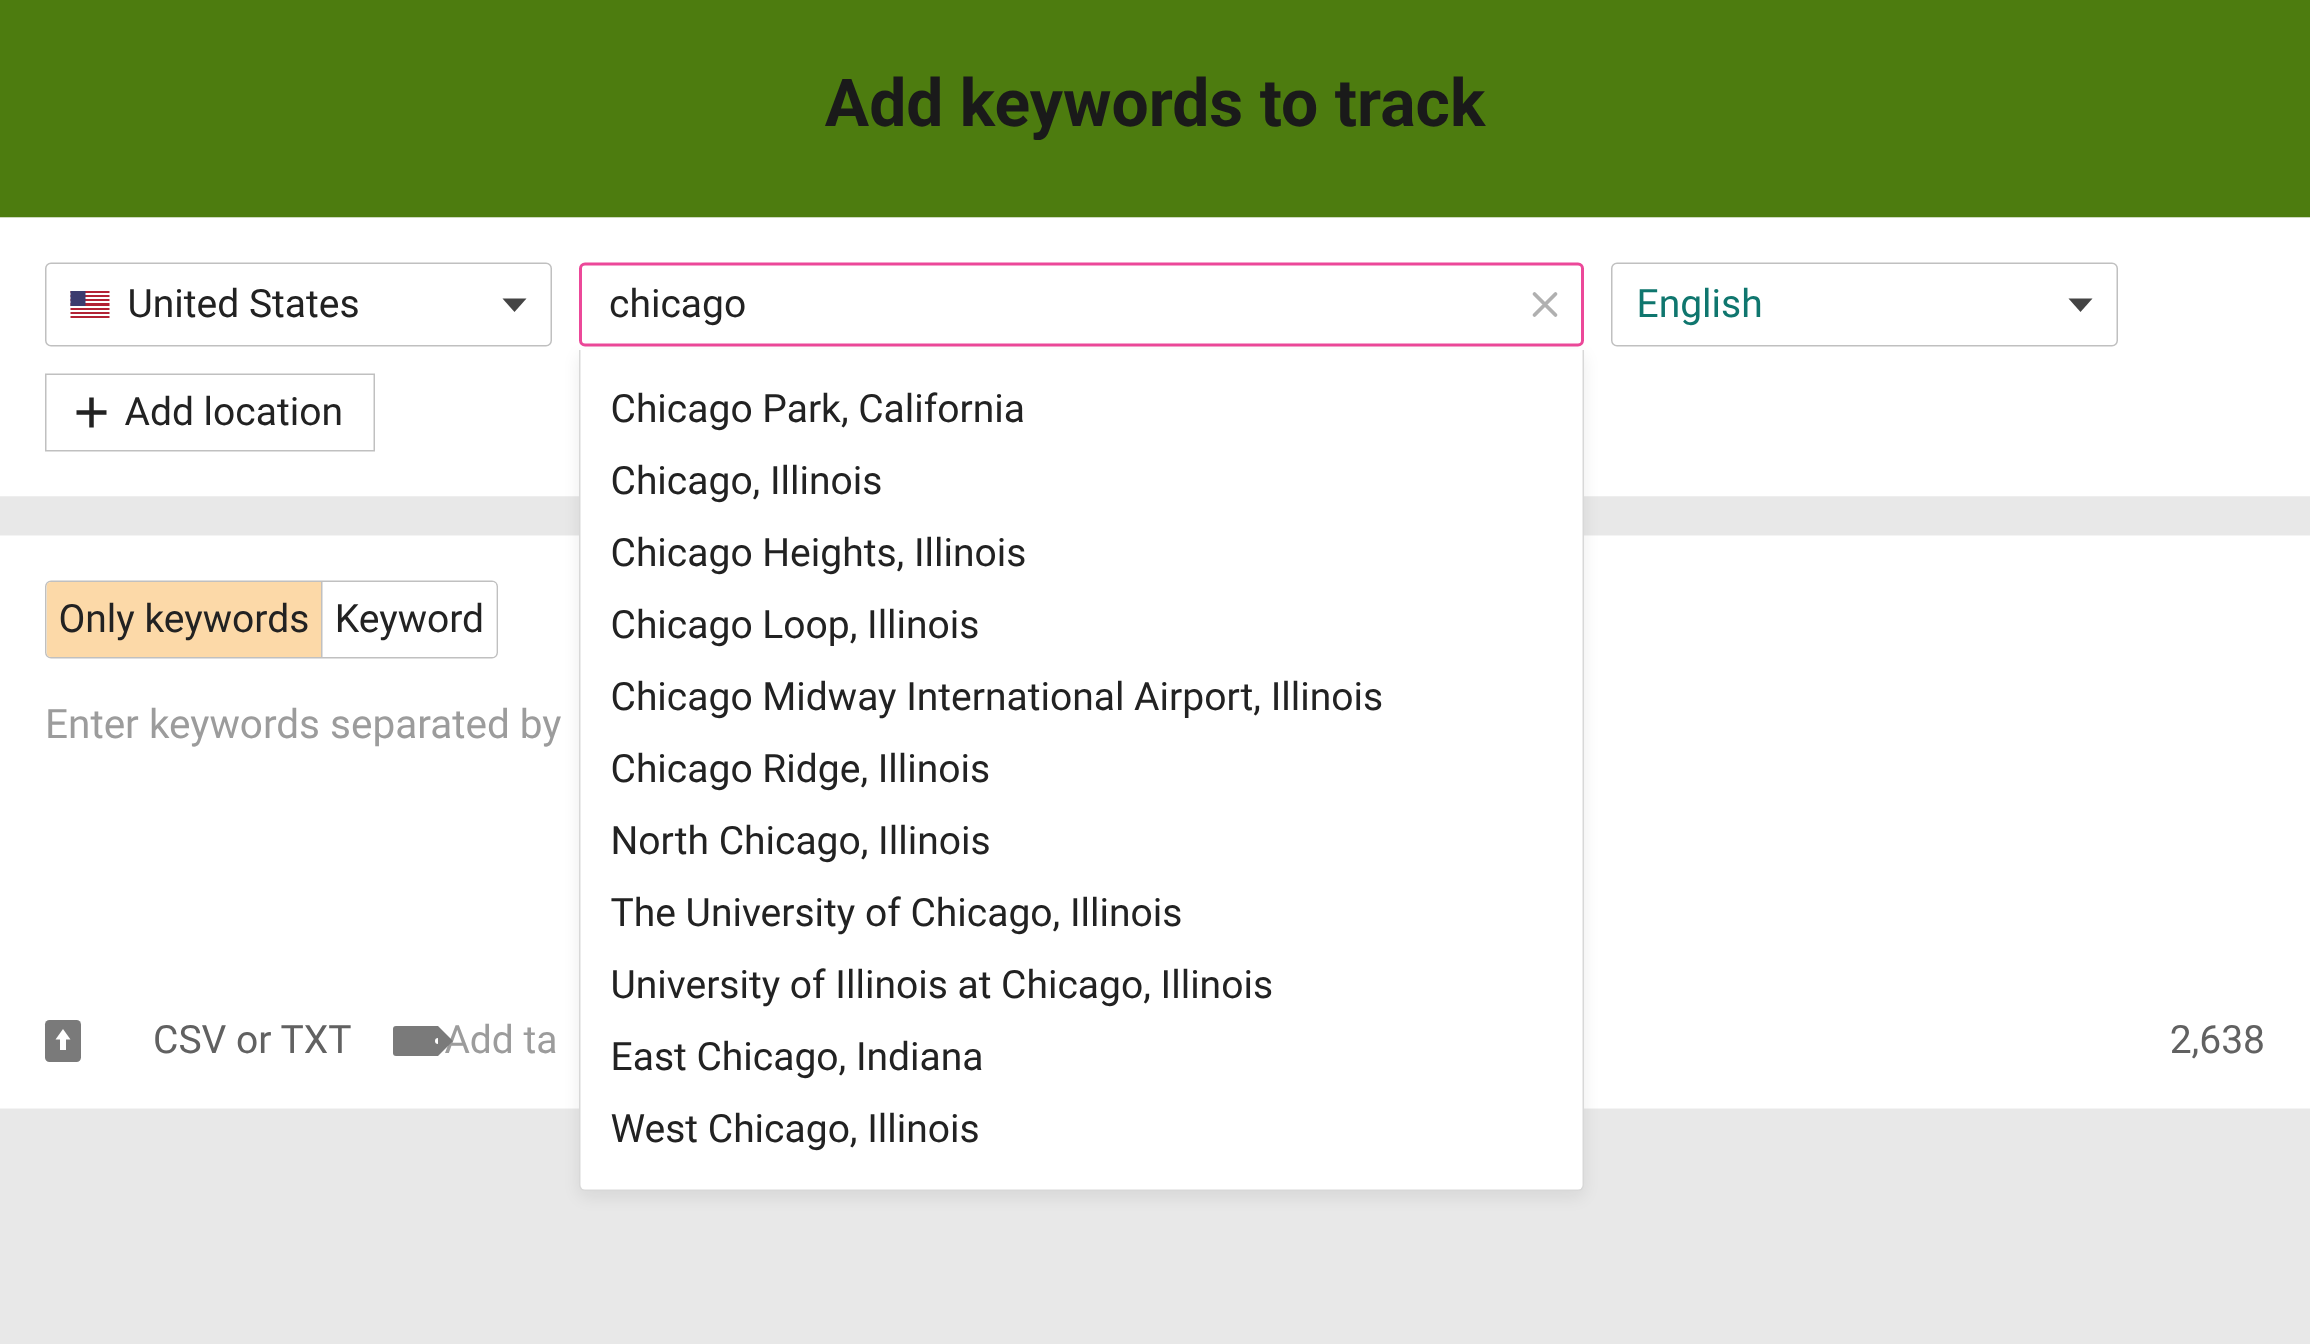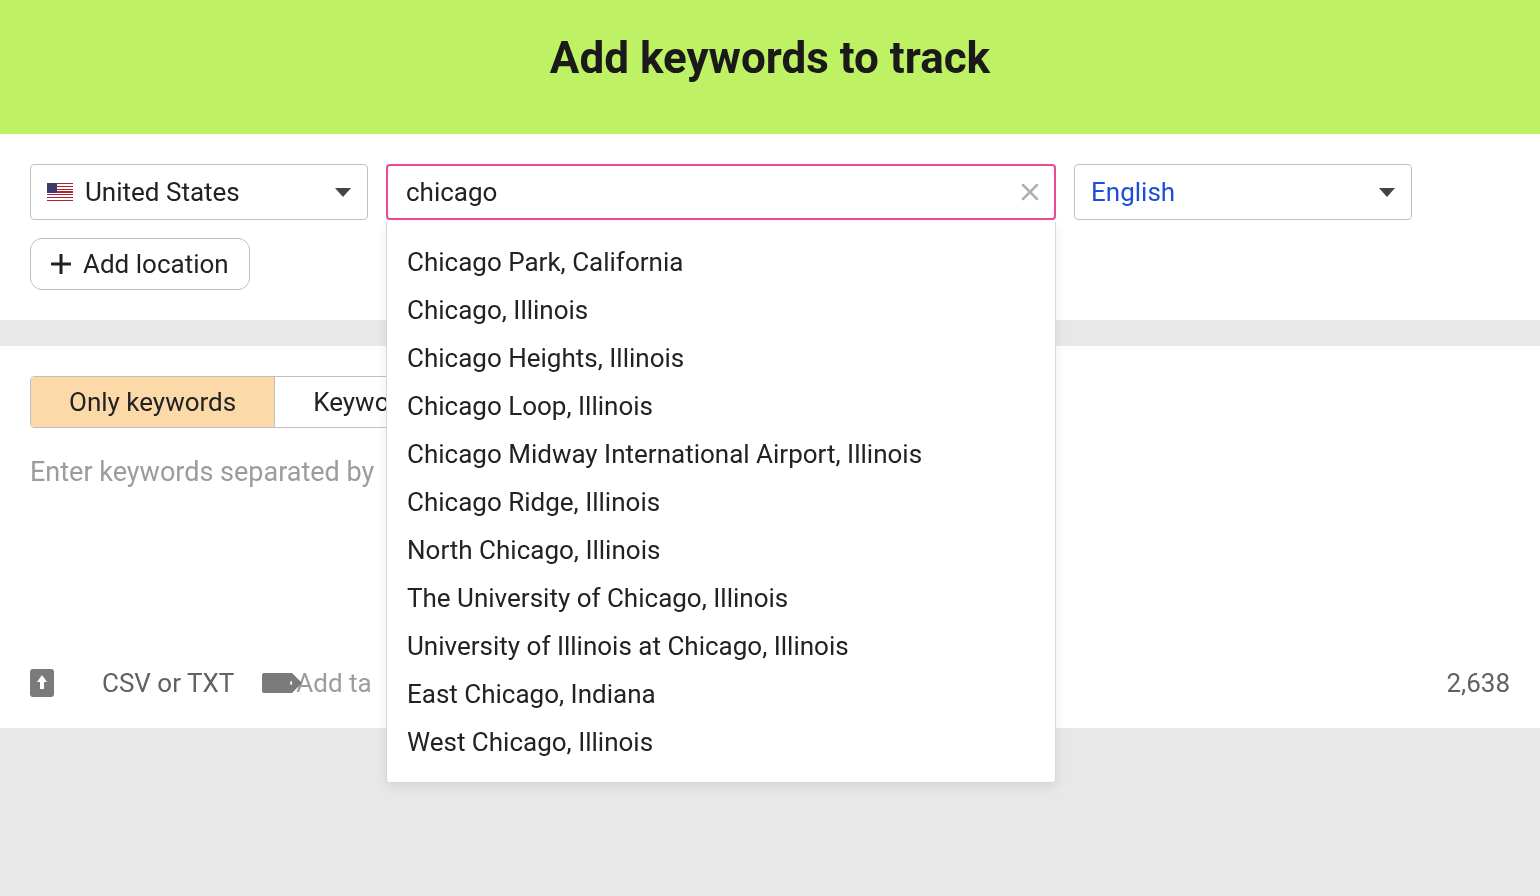--- a/index.html
+++ b/index.html
@@ -8,22 +8,22 @@
       padding: 0;
       font-family: -apple-system, BlinkMacSystemFont, "Segoe UI", Roboto, Helvetica, Arial, sans-serif;
     }
     body {
       background: #e8e8e8;
       width: 1540px;
       height: 896px;
       overflow: hidden;
     }
     .header-area {
-      background: #bef264;
-      padding: 32px 0 50px 0;
+      background: #4d7c0f;
+      padding: 43px 0 50px 0;
       text-align: center;
     }
     .page-title {
       font-size: 44px;
       font-weight: 700;
       color: #1a1a1a;
     }
     .locations-panel {
       background: #ffffff;
       padding: 30px 30px 30px 30px;
@@ -135,28 +135,28 @@
       border-radius: 4px;
       display: flex;
       align-items: center;
       padding: 0 16px;
       background: #fff;
       cursor: pointer;
       position: relative;
     }
     .language-text {
       font-size: 26px;
-      color: #1d4ed8;
+      color: #0f766e;
       flex: 1;
     }
     .add-location-button {
       margin-top: 18px;
       height: 52px;
       border: 1px solid #c0c0c0;
-      border-radius: 12px;
+      border-radius: 0;
       display: inline-flex;
       align-items: center;
       padding: 0 20px;
       background: #fff;
       cursor: pointer;
       gap: 12px;
     }
     .plus-icon {
       width: 20px;
       height: 20px;
@@ -213,21 +213,21 @@
       position: relative;
     }
     .tabs-row {
       display: flex;
       border: 1px solid #c0c0c0;
       border-radius: 4px;
       width: fit-content;
       overflow: hidden;
     }
     .tab {
-      padding: 10px 38px;
+      padding: 10px 8px;
       font-size: 26px;
       color: #222;
       cursor: pointer;
       background: #fff;
     }
     .tab.active {
       background: #fcd9a8;
       font-weight: 400;
     }
     .tab + .tab {

